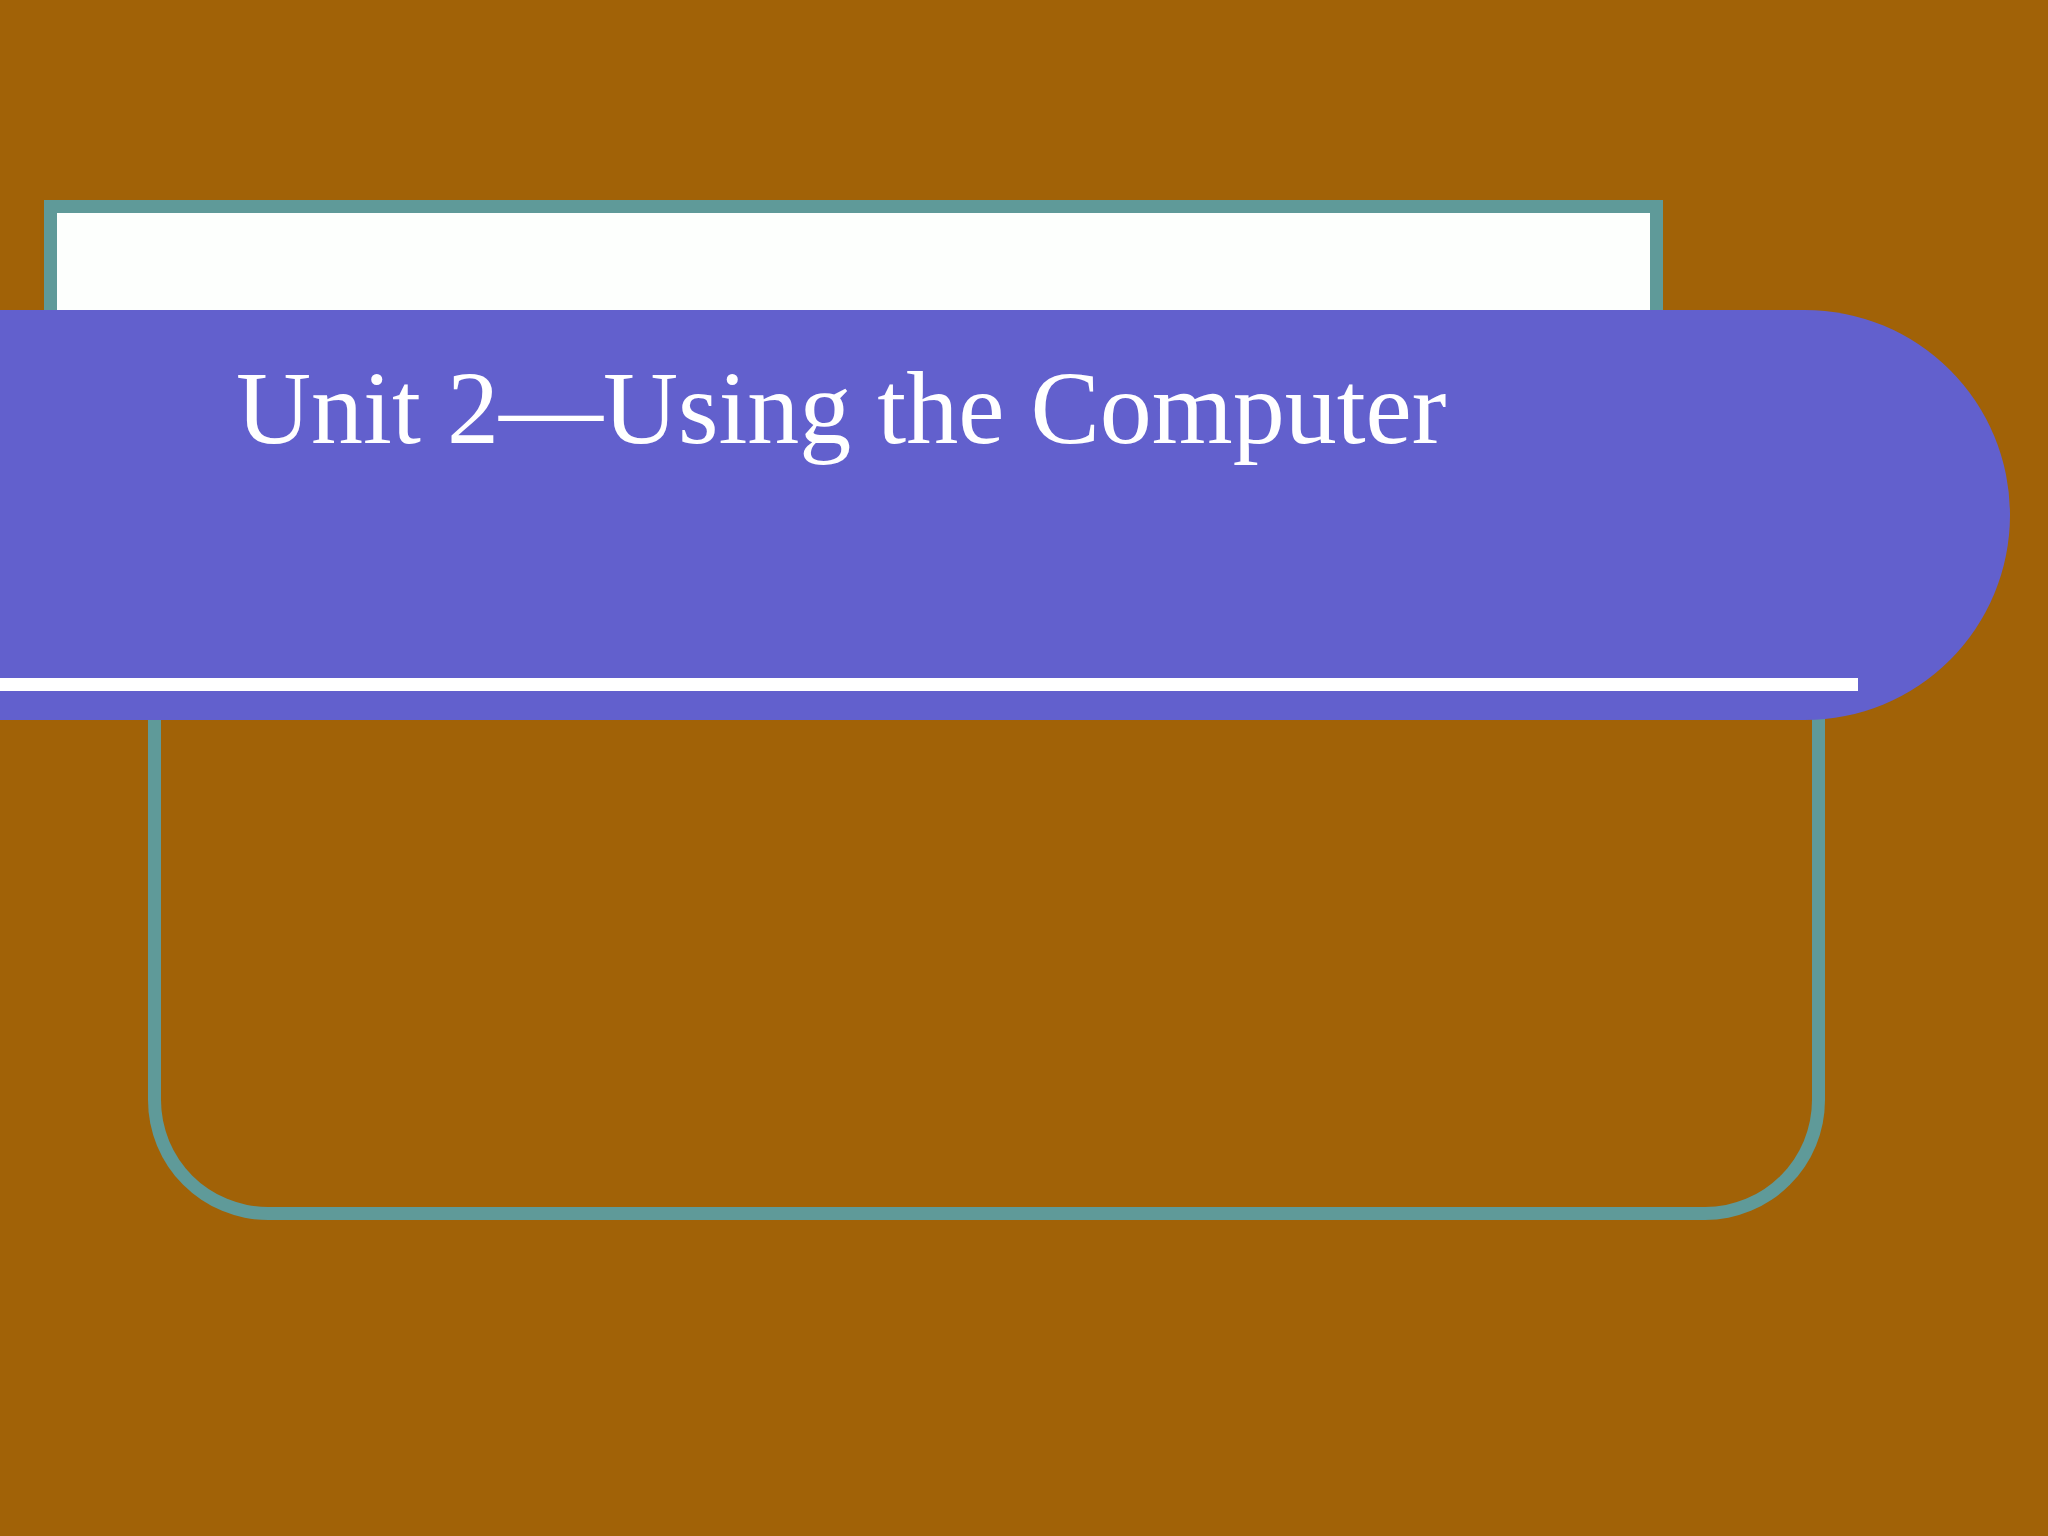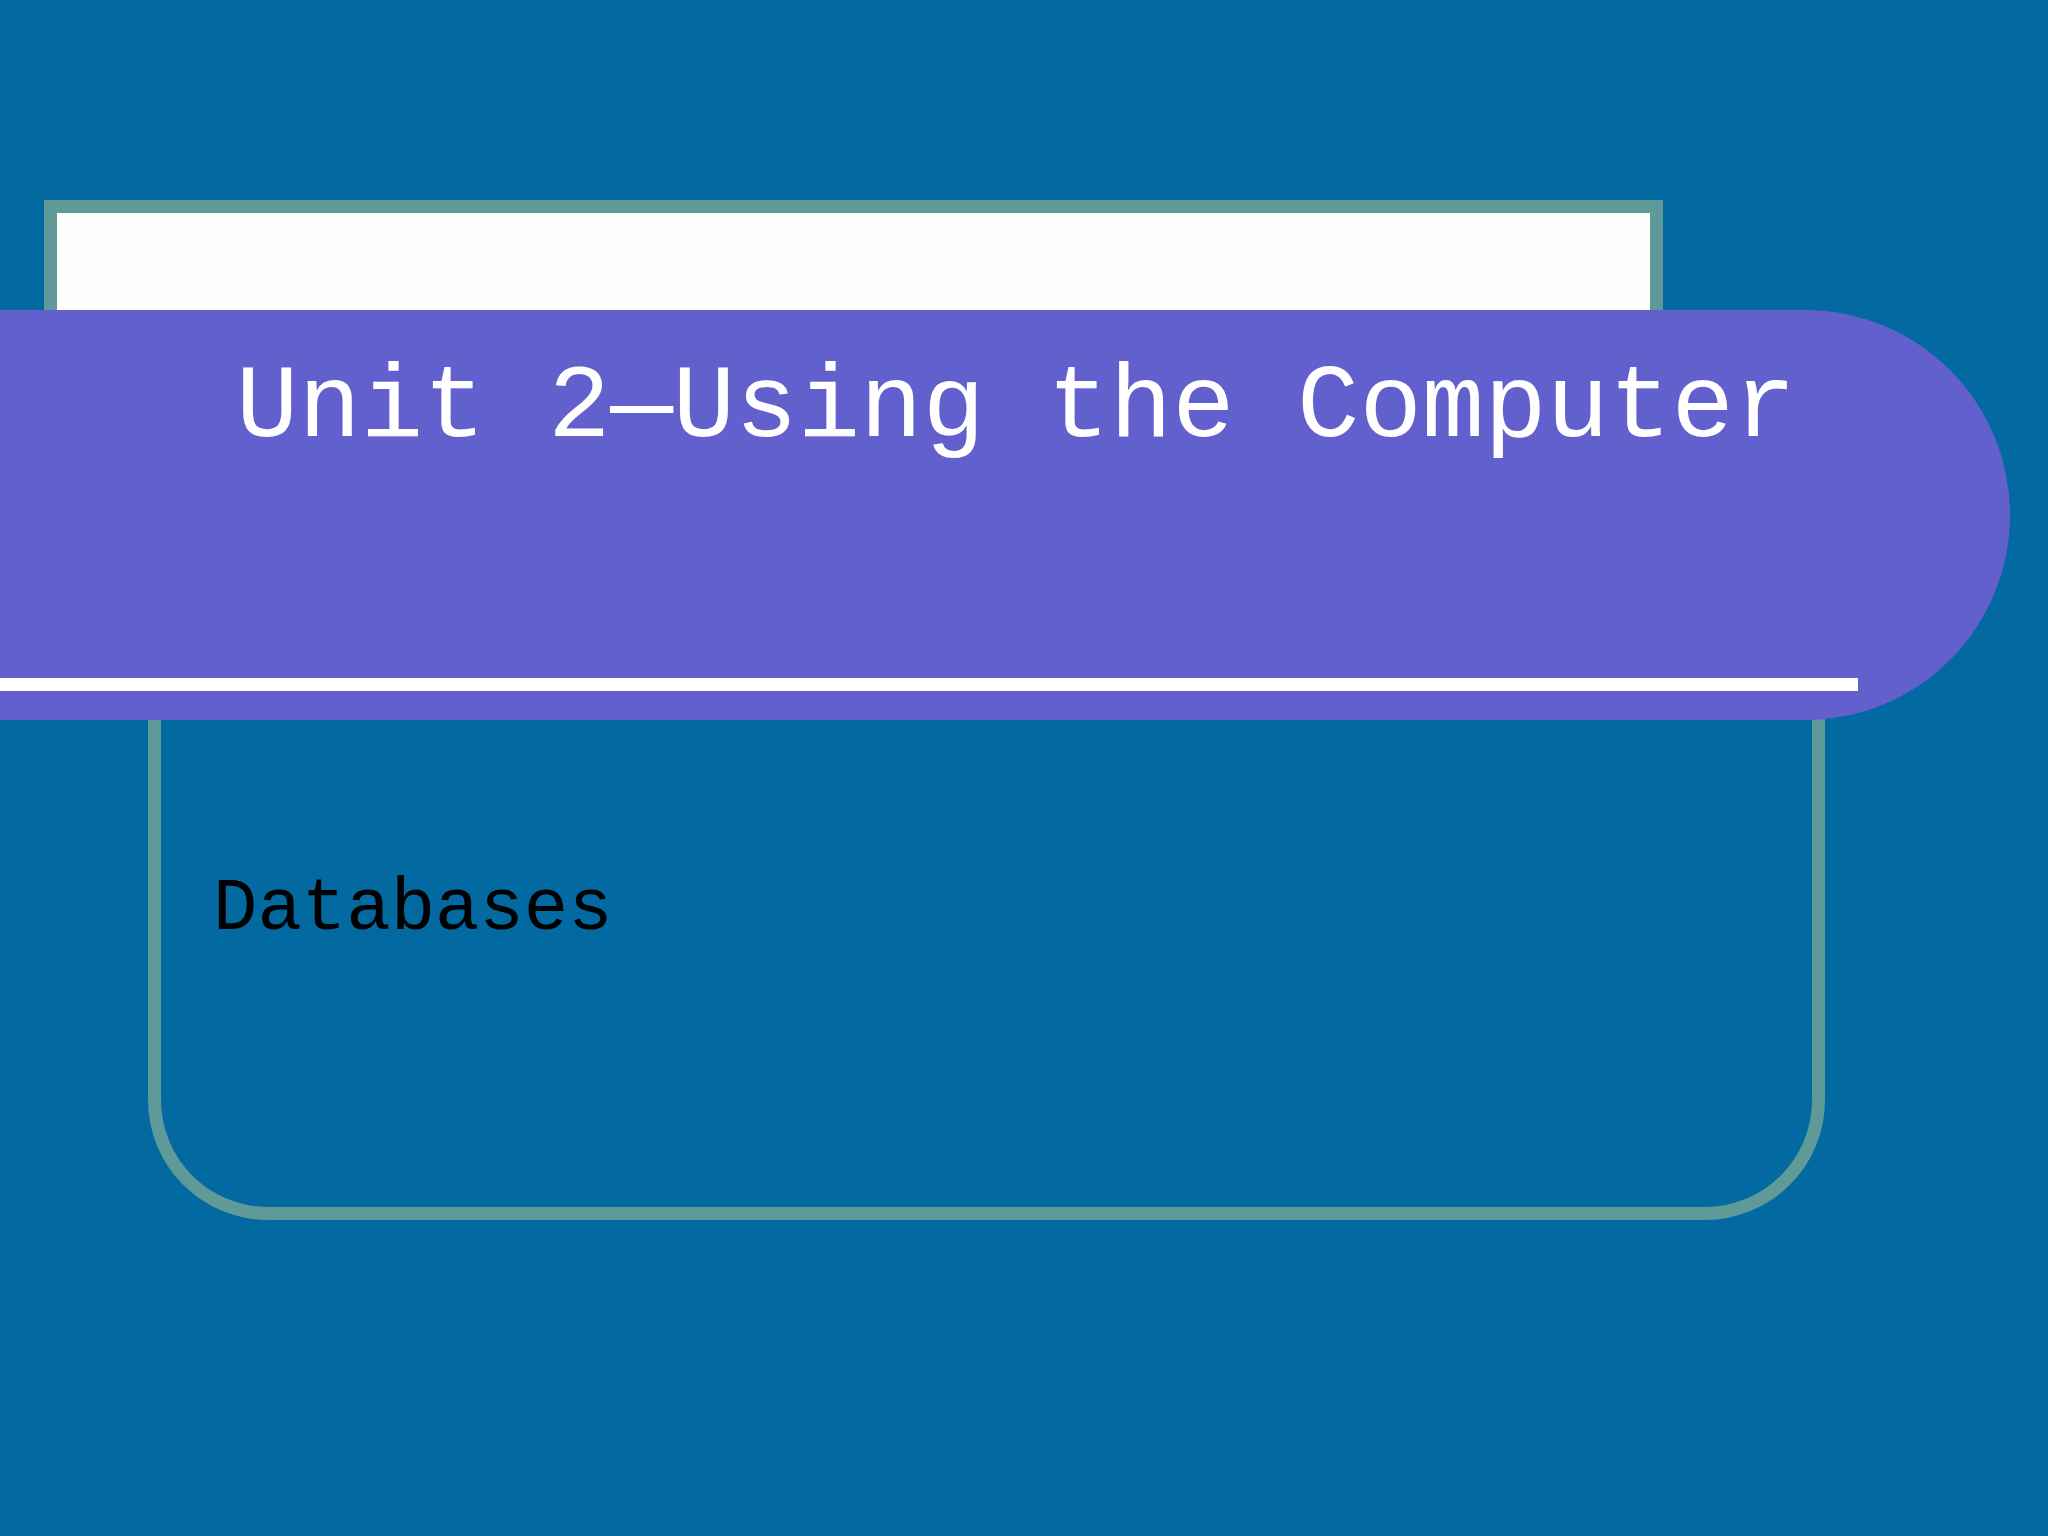--- a/index.html
+++ b/index.html
@@ -4,23 +4,23 @@
 <style>
   html, body {
     margin: 0;
     padding: 0;
     background: #ffffff;
   }
   #slide {
     position: relative;
     width: 2048px;
     height: 1536px;
-    background: #0369a1;
+    background: #a16207;
     overflow: hidden;
-    font-family: Liberation Mono, monospace;
+    font-family: Liberation Serif, serif;
   }
 
   
   .top-frame {
     position: absolute;
     left: 44px;
     top: 200px;
     width: 1619px;
     height: 260px;          
     border: 13px solid #5f9a99;
@@ -102,16 +102,15 @@
   <div class="body-frame"></div>
 
   <div class="title-banner">
   </div>
 
   <div class="title-text">Unit 2—Using the Computer</div>
 
   <div class="banner-rule"></div>
 
   <div class="body-text">
-    <span class="line">Databases</span>
   </div>
 
 </div>
 
 </body></html>

